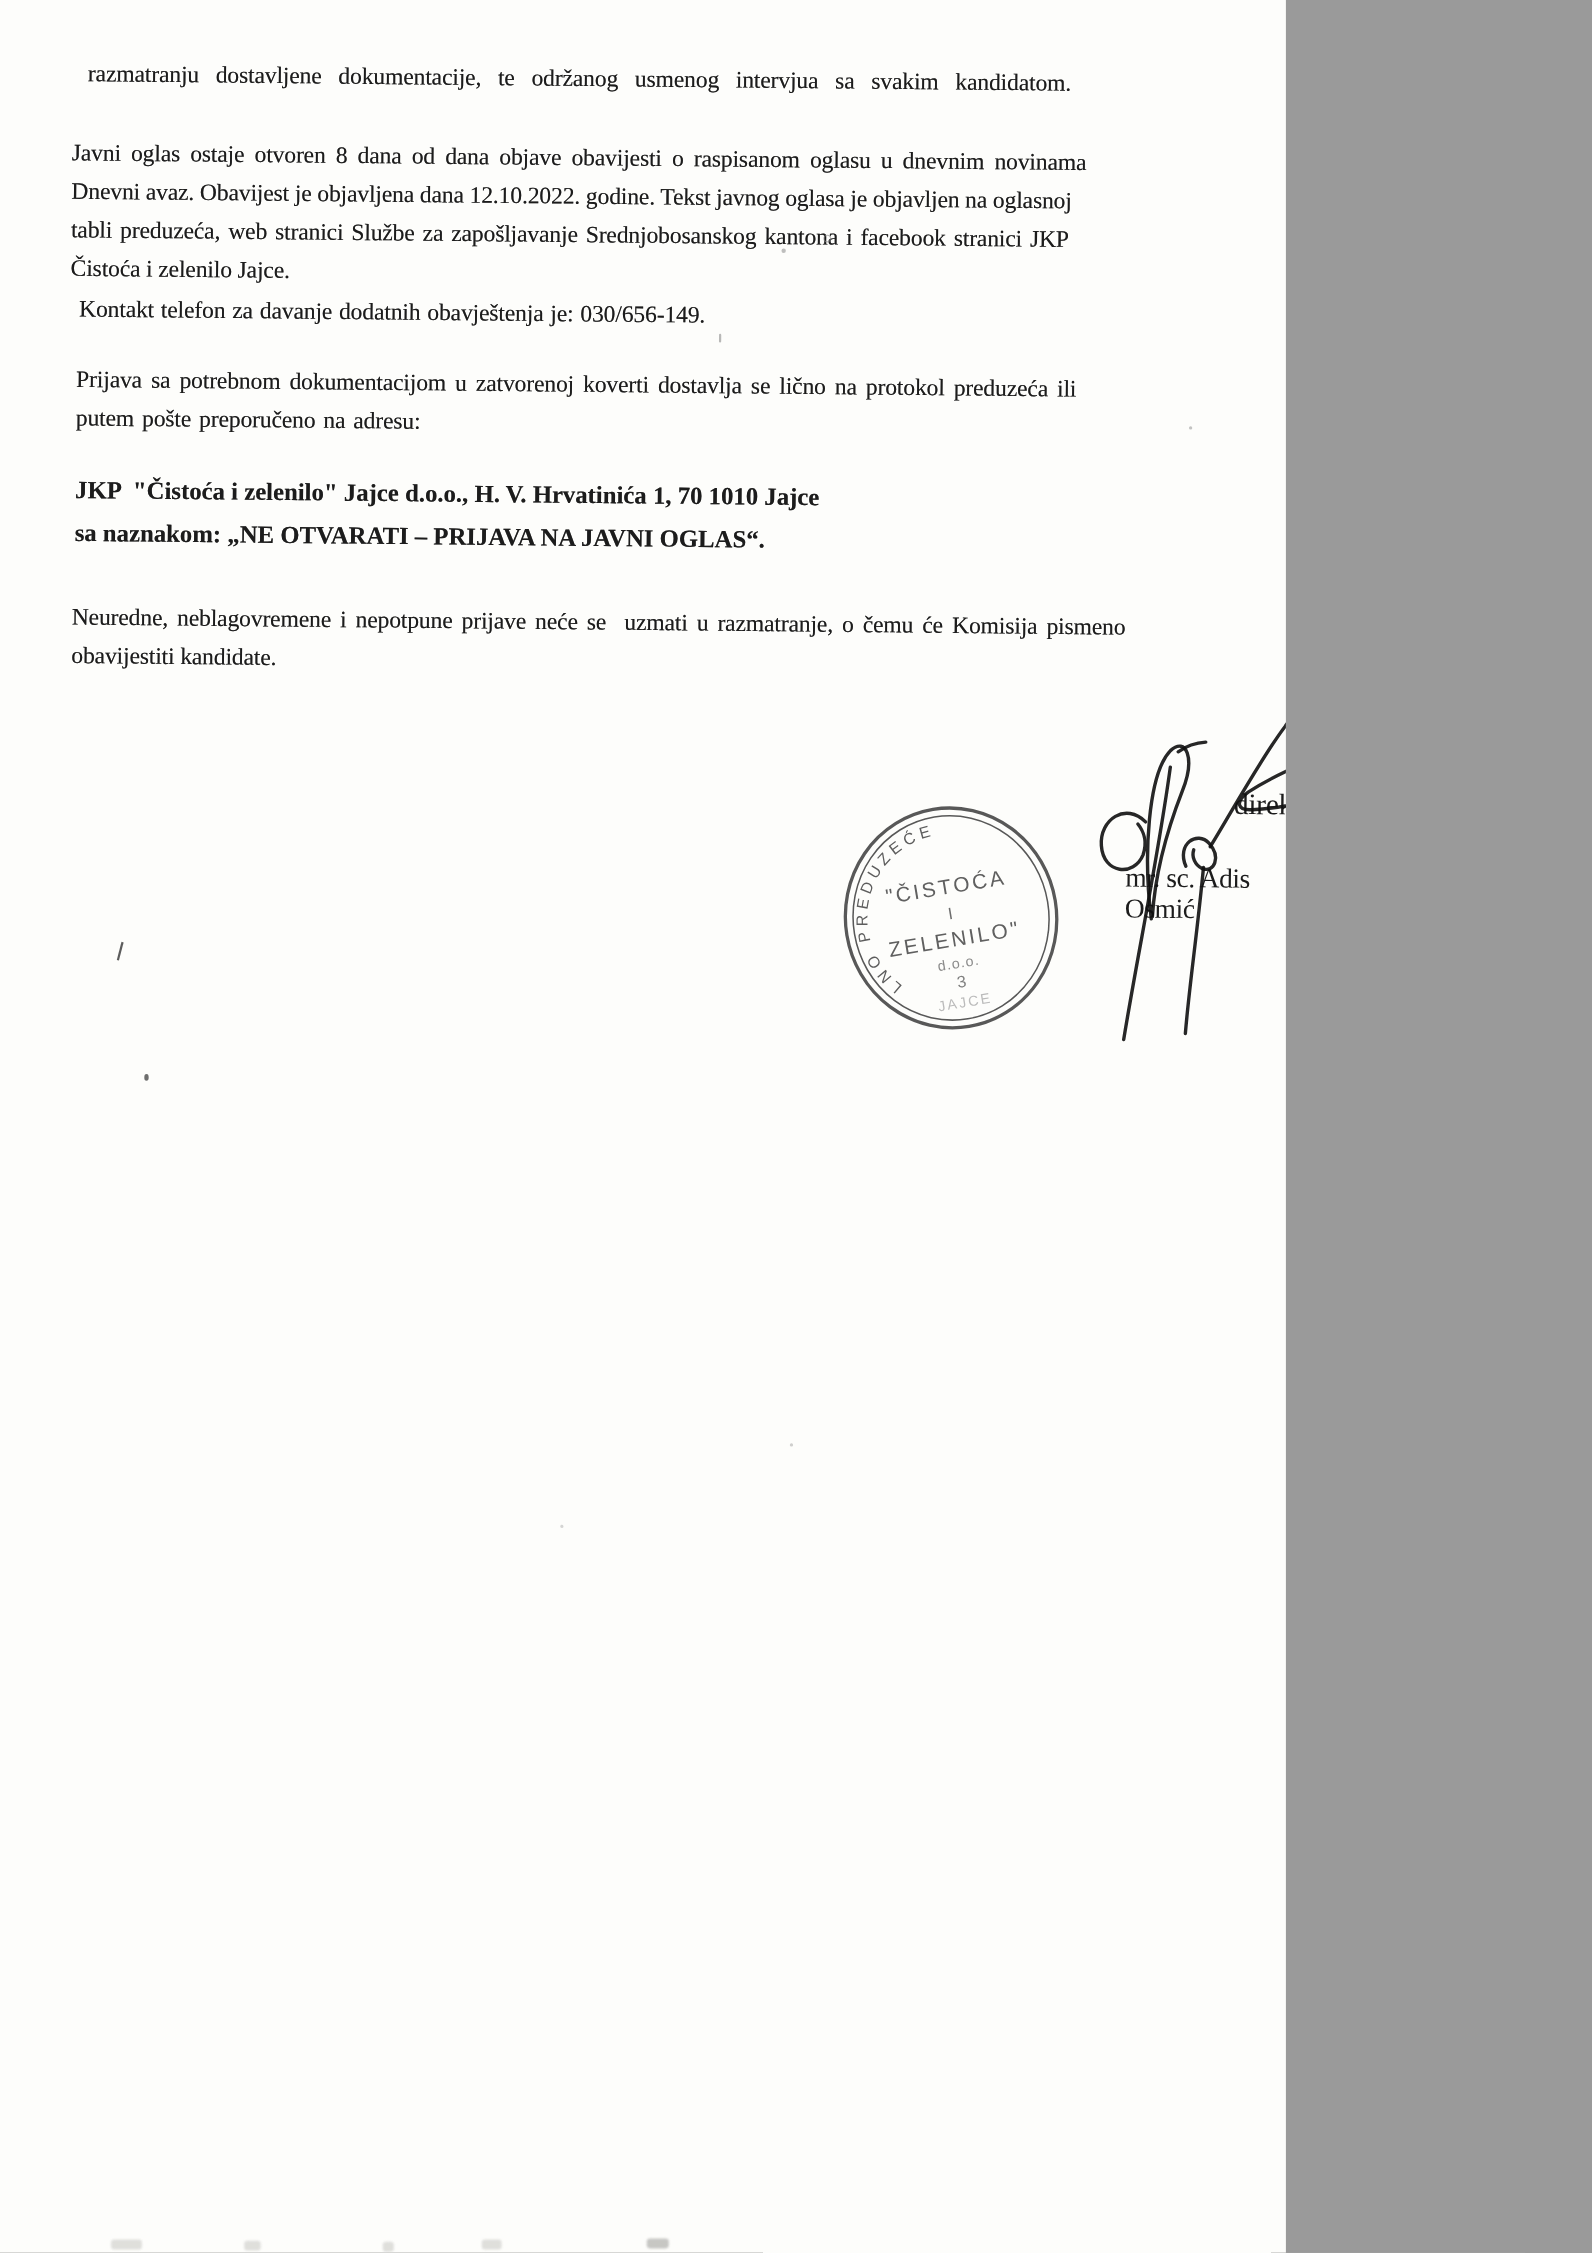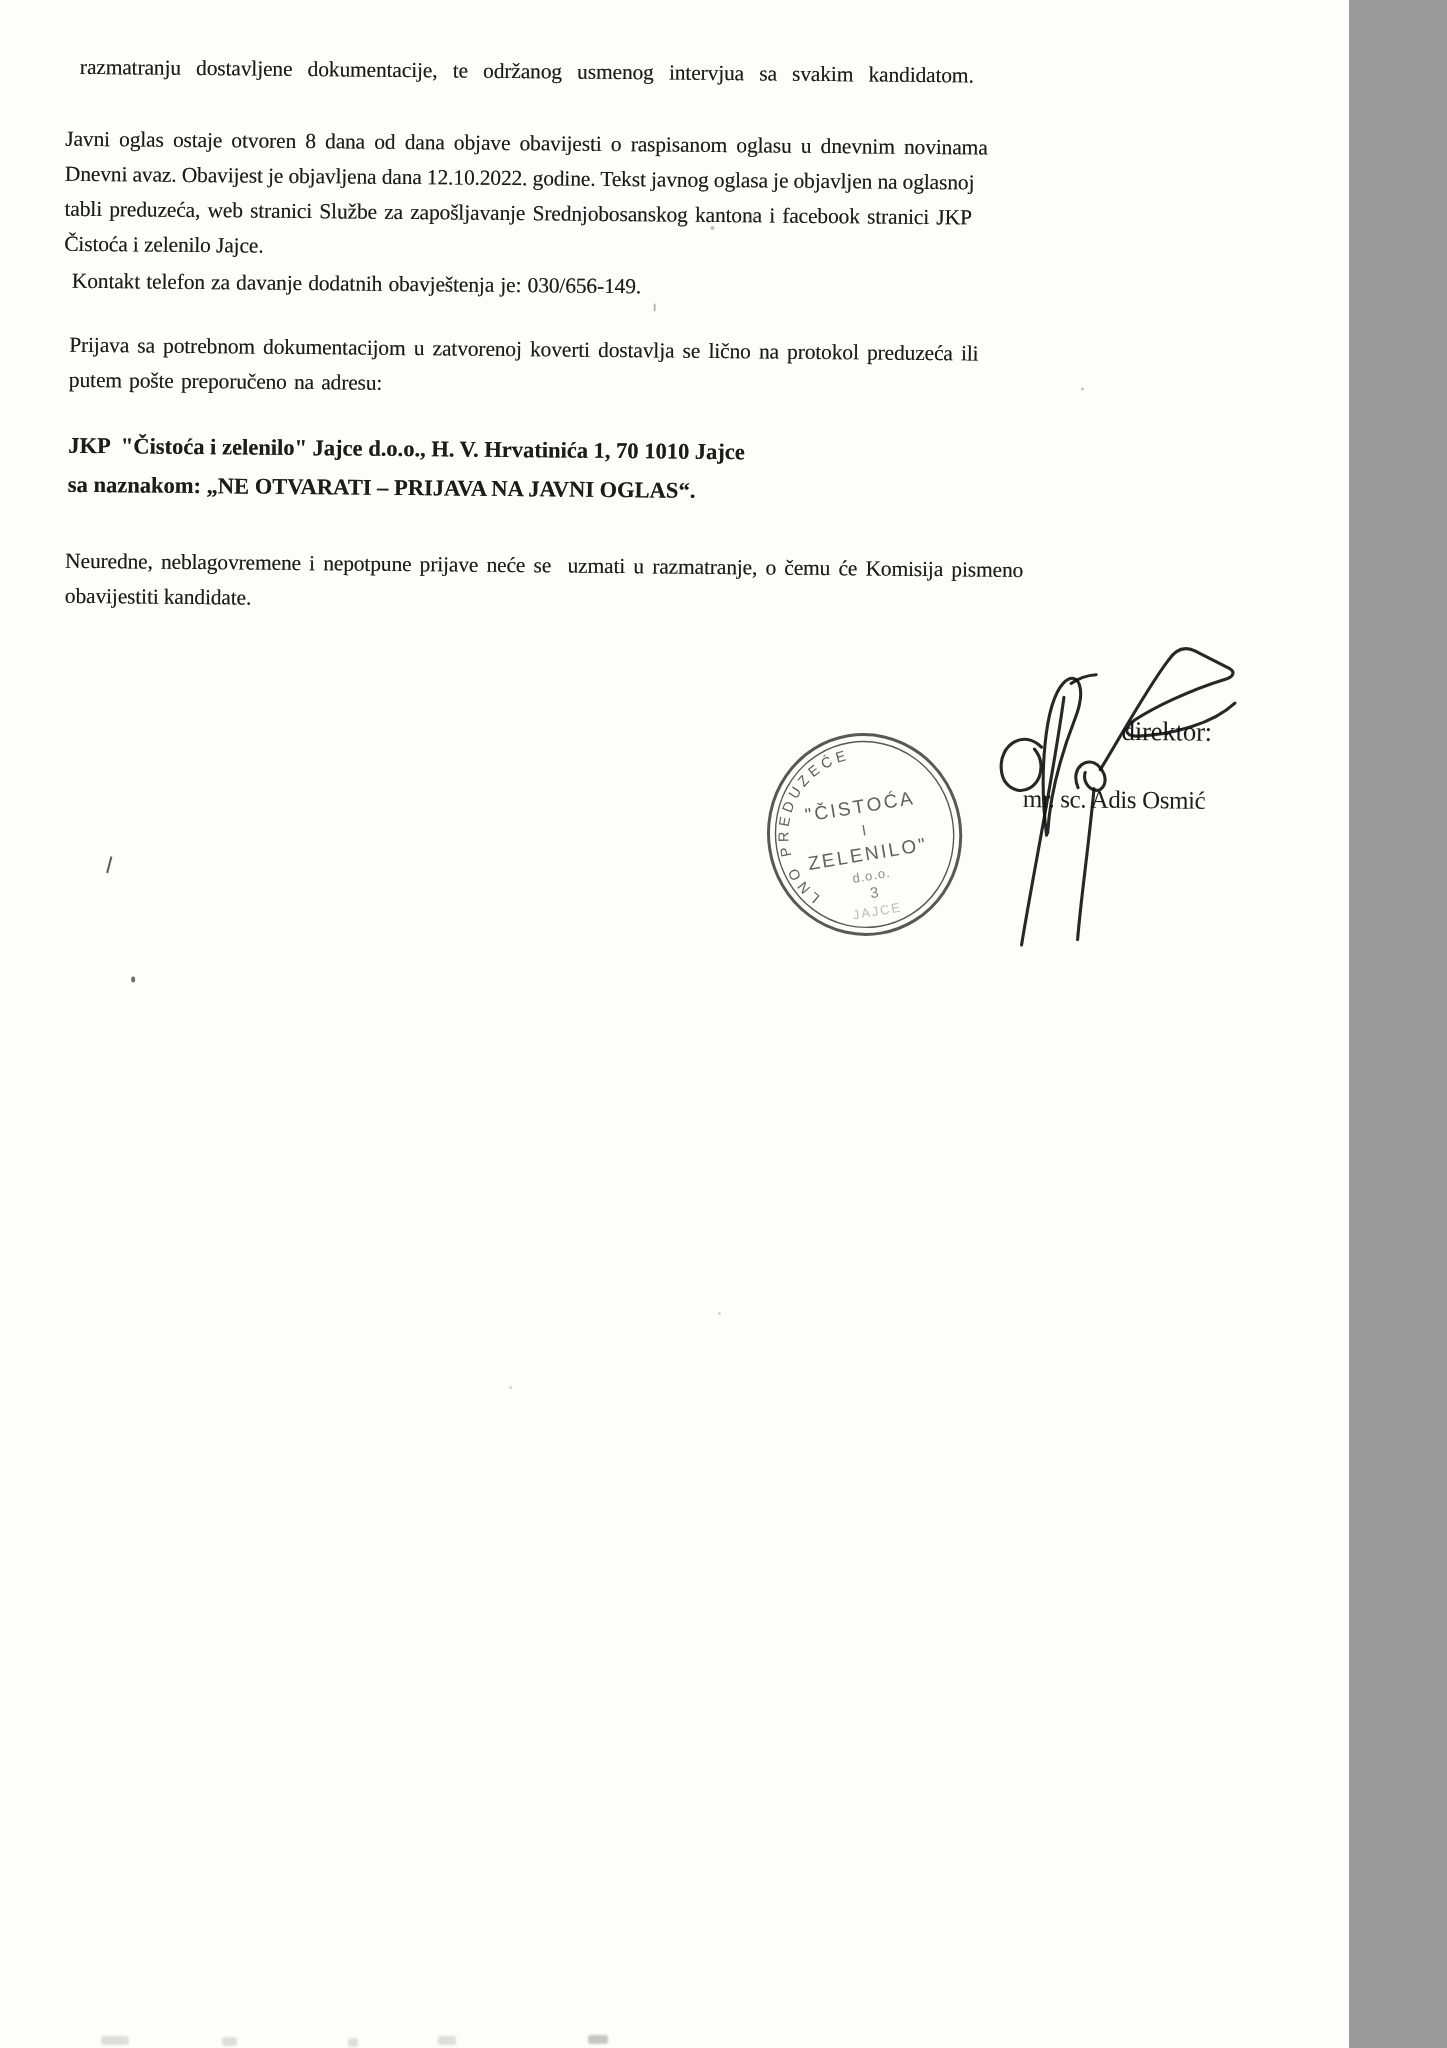--- a/index.html
+++ b/index.html
@@ -1,17 +1,17 @@
 <!DOCTYPE html>
 <html><head>
 <meta charset="utf-8">
 <style>
   html,body{margin:0;padding:0;background:#9a9a9a;}
   .page{
-    position:relative; width:1349px; height:2048px;
+    position:relative; width:1169px; height:2048px;
     background:#fdfdfb; overflow:hidden;
     font-family:"Liberation Serif","DejaVu Serif",serif;
     color:#1c1c1c;
   }
   .content{position:absolute;inset:0;transform:rotate(.55deg);transform-origin:90px 60px;}
   .para{position:absolute;}
   .line{
     white-space:pre; font-size:21.5px; letter-spacing:-.15px; line-height:35px;
     color:#1c1c1c; text-shadow:0 0 .4px rgba(20,20,20,.55);
   }

